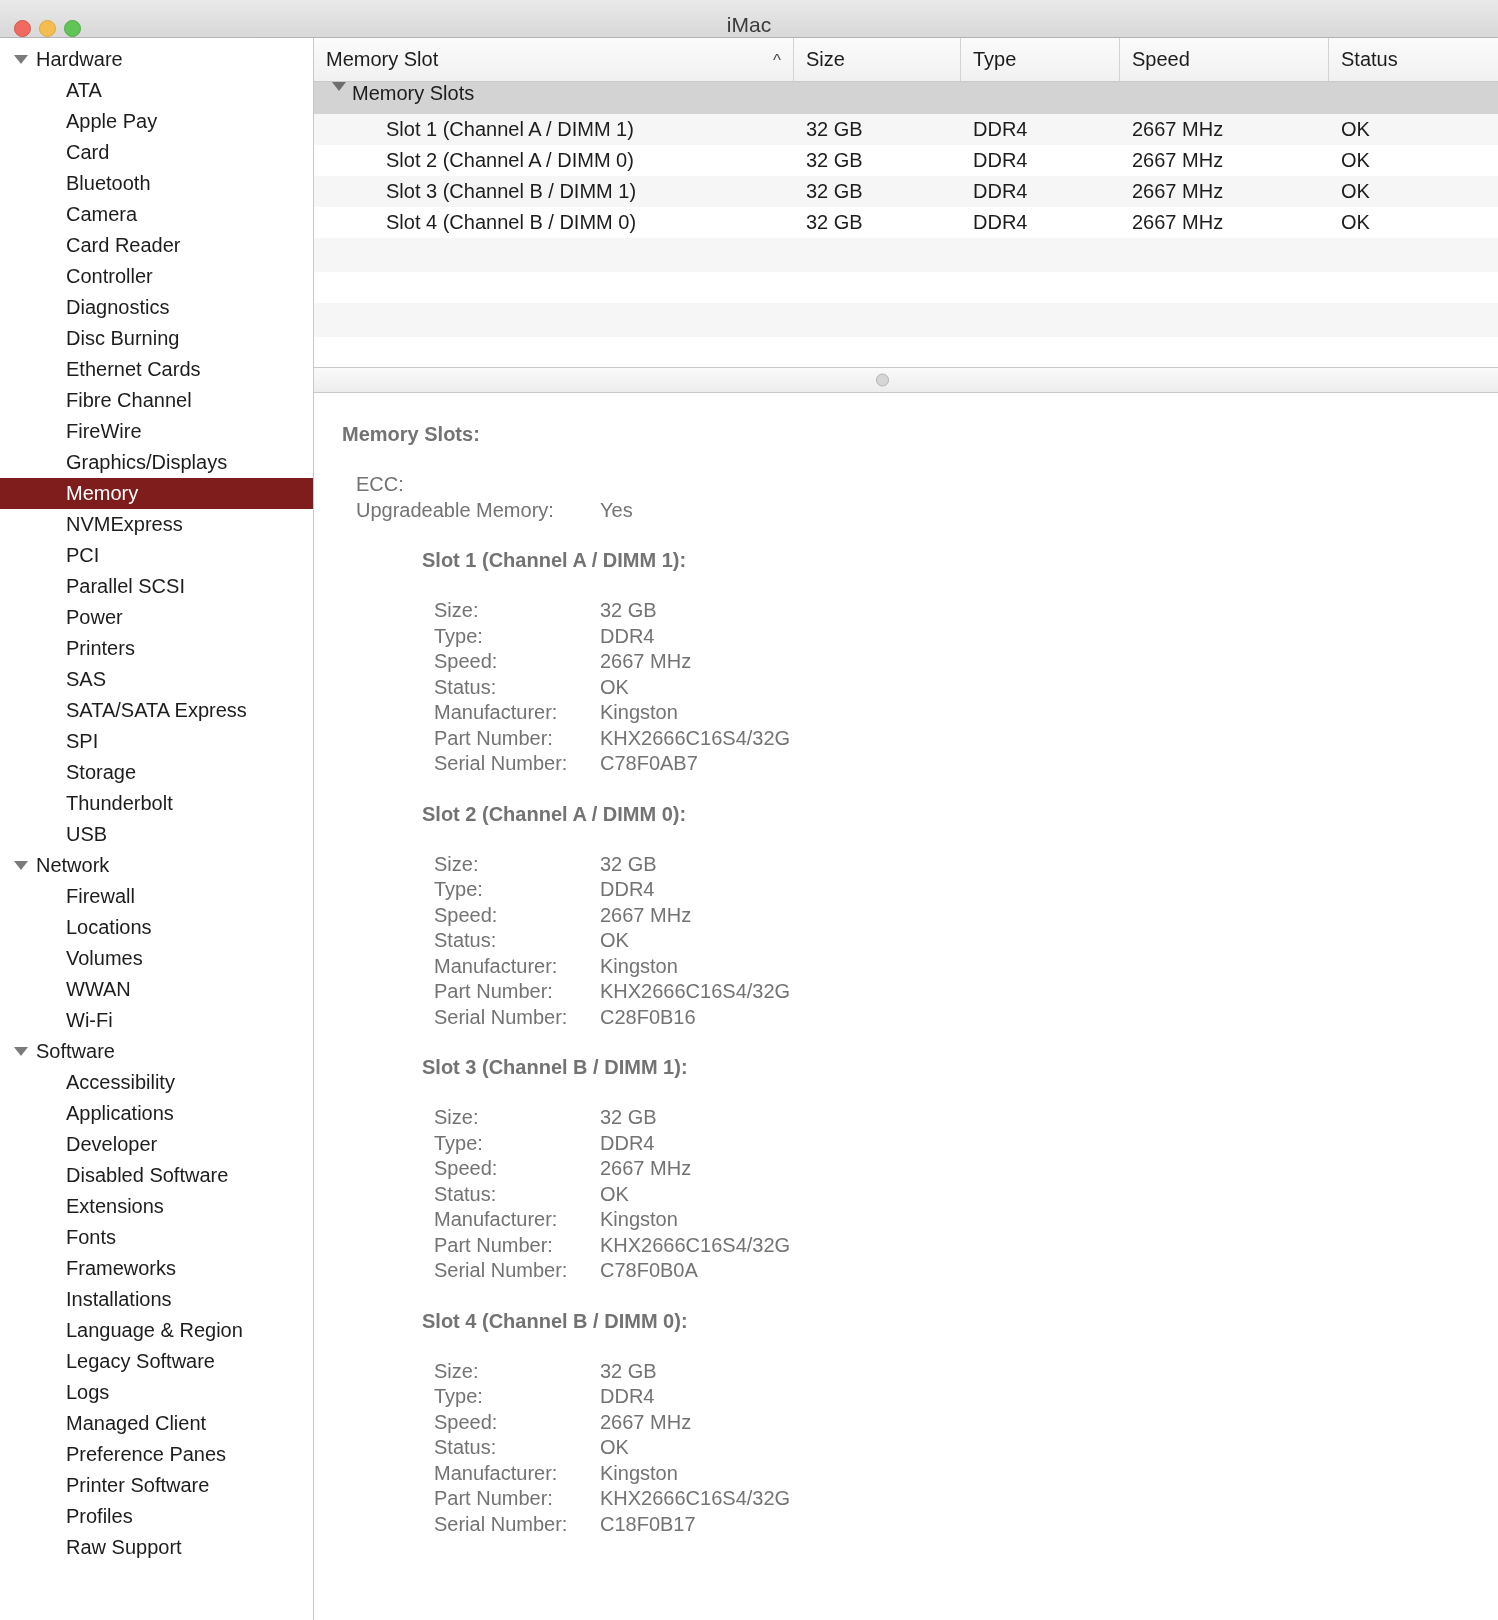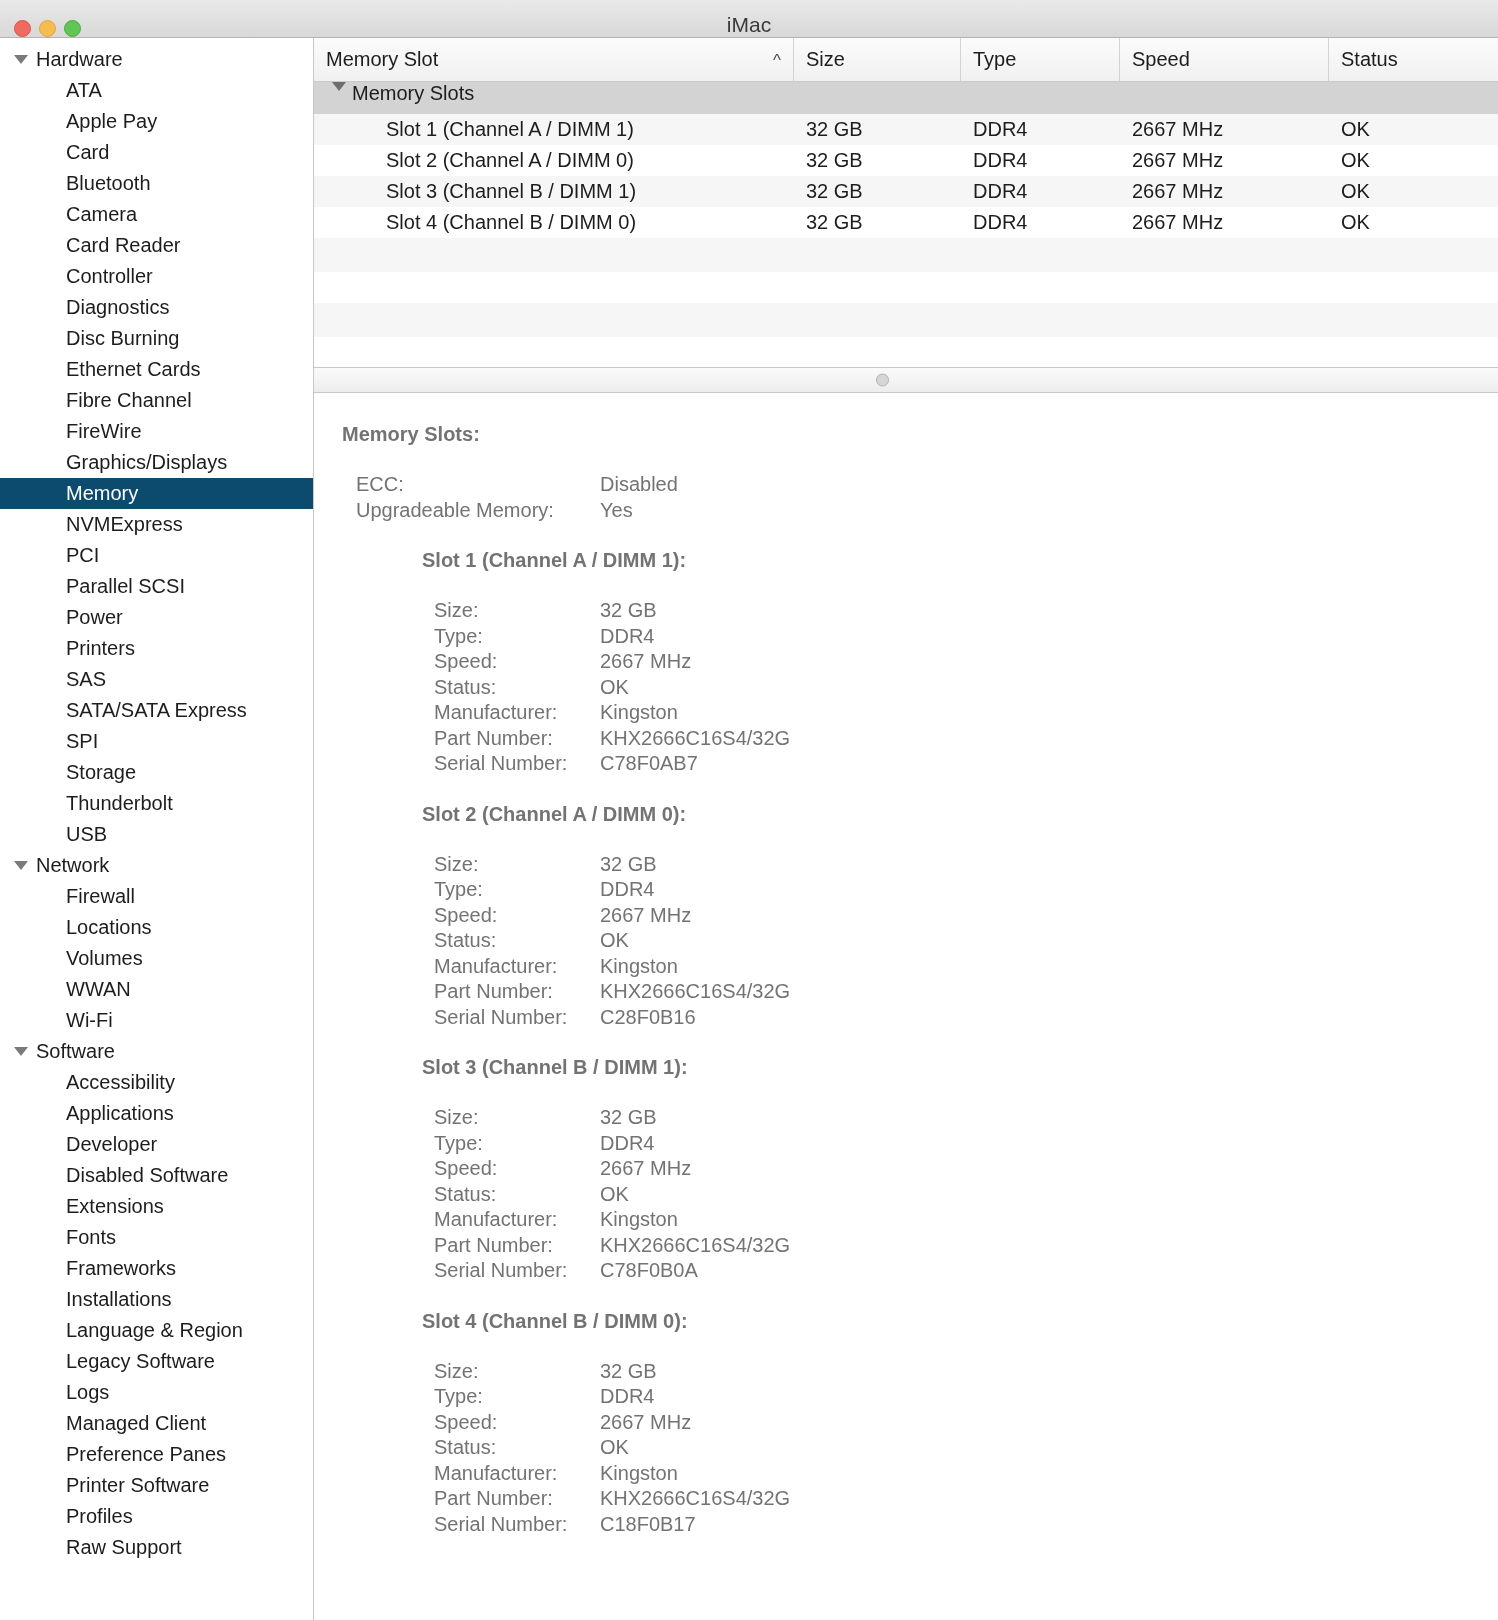--- a/index.html
+++ b/index.html
@@ -44,21 +44,21 @@
     position: relative;
   }
   .side-row {
     height: 31px;
     display: flex; align-items: center;
     font-size: 20px; color: #1d1d1d;
     white-space: nowrap;
   }
   .side-row.group { padding-left: 14px; }
   .side-row.leaf  { padding-left: 66px; }
-  .side-row.selected { background: #0c4a6e; color: #ffffff; }
+  .side-row.selected { background: #7f1d1d; color: #ffffff; }
   .disclosure {
     width: 0; height: 0;
     border-left: 7px solid transparent;
     border-right: 7px solid transparent;
     border-top: 9px solid #7b7b7b;
     margin-right: 8px;
     flex: 0 0 auto;
   }
 
   
@@ -375,21 +375,20 @@
 
       <div class="splitter">
         <span class="grab-dot"></span>
       </div>
 
       <div class="detail">
         <div class="detail-title">Memory Slots:</div>
         <div class="top-kv" id="summary-kv">
             <div class="kv">
               <div class="k">ECC:</div>
-              <div class="v">Disabled</div>
             </div>
             <div class="kv">
               <div class="k">Upgradeable Memory:</div>
               <div class="v">Yes</div>
             </div>
           </div>
         <div id="slot-blocks">
             <div class="slot-block">
               <div class="slot-head">Slot 1 (Channel A / DIMM 1):</div>
               <div class="slot-rows">

